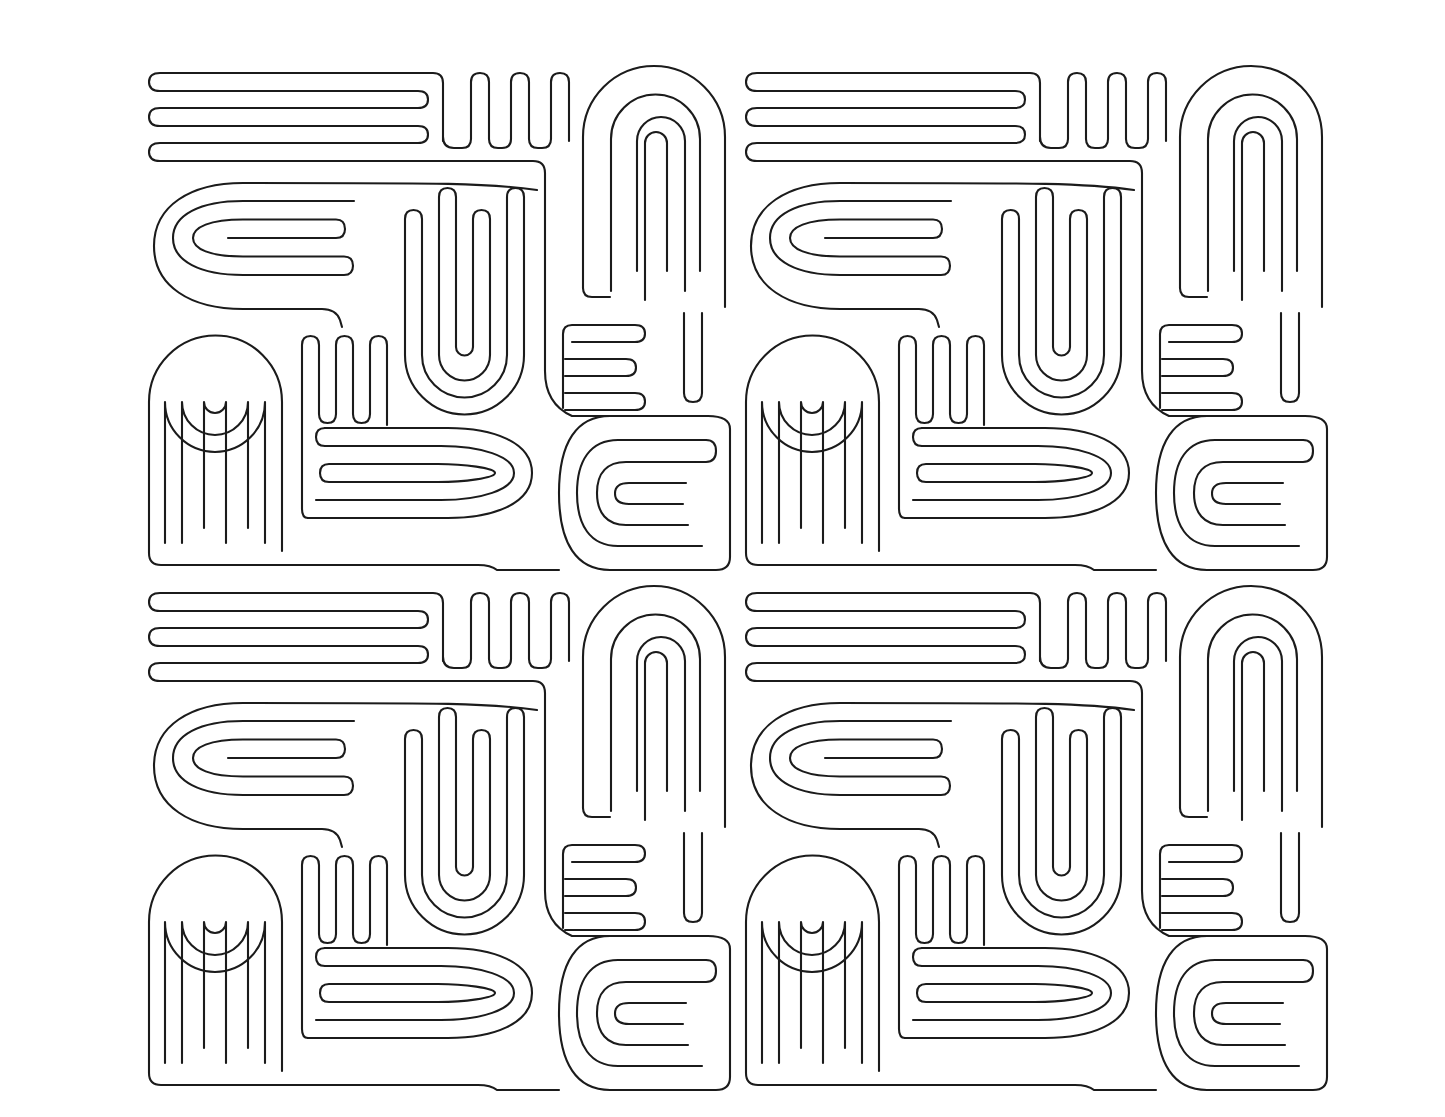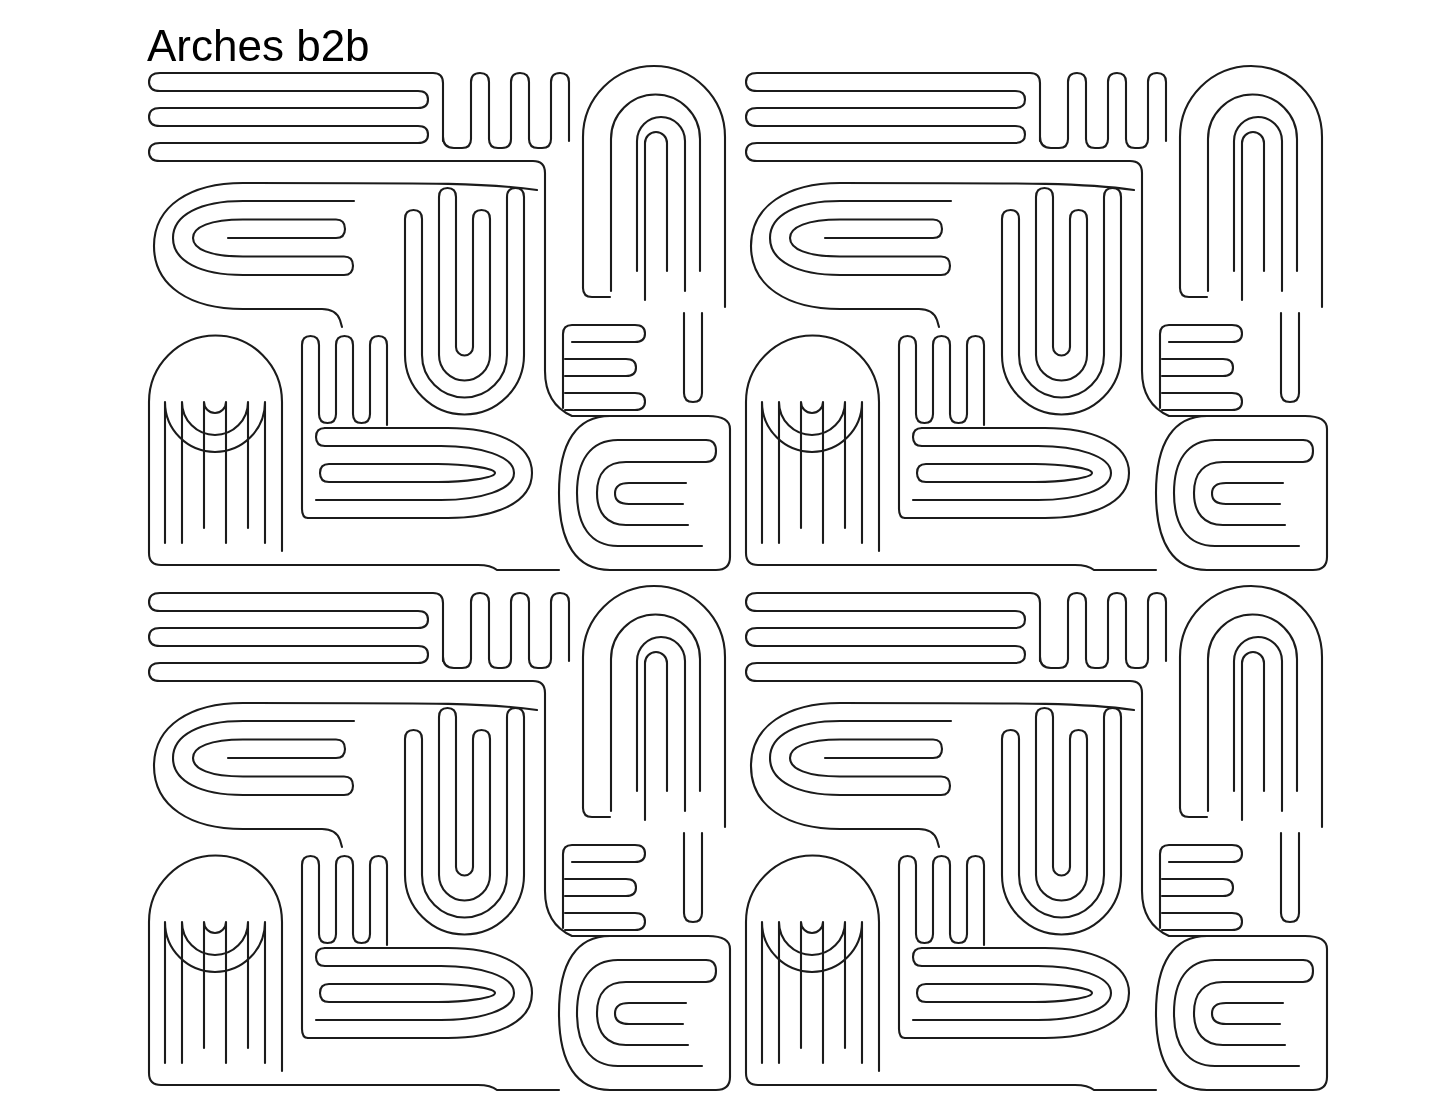--- a/index.html
+++ b/index.html
@@ -43,21 +43,20 @@
     stroke-width:2.1;
     stroke-linecap:round;
     stroke-linejoin:round;
   }
 </style>
 </head>
 <body>
 
 <div class="sheet">
 
-  <div class="pattern-title" style="color: rgb(0, 0, 0);">Arches b2b</div>
 
   <svg class="pattern-canvas" width="1445" height="1117" viewBox="0 0 1445 1117" xmlns="http://www.w3.org/2000/svg">
 
     <defs>
       <g id="arches-tile">
 
         <g>
           <path d="M 295,68 L 295,10 Q 295,0 285,0 L 12,0 Q 1,0 1,9 Q 1,18 12,18 L 270,18 Q 280,18 280,26.5 Q 280,35 270,35 L 12,35 Q 1,35 1,44 Q 1,53 12,53 L 270,53 Q 280,53 280,61.5 Q 280,70 270,70 L 12,70 Q 1,70 1,79 Q 1,88 12,88 L 385,88 Q 397,88 397,100 L 397,298 Q 397,331 424,343 L 560,343 Q 582,343 582,356 L 582,484 Q 582,497 568,497 L 462,497 C 429,497 411,471 411,420 C 411,369 429,343 462,343"></path>
         </g>
 

